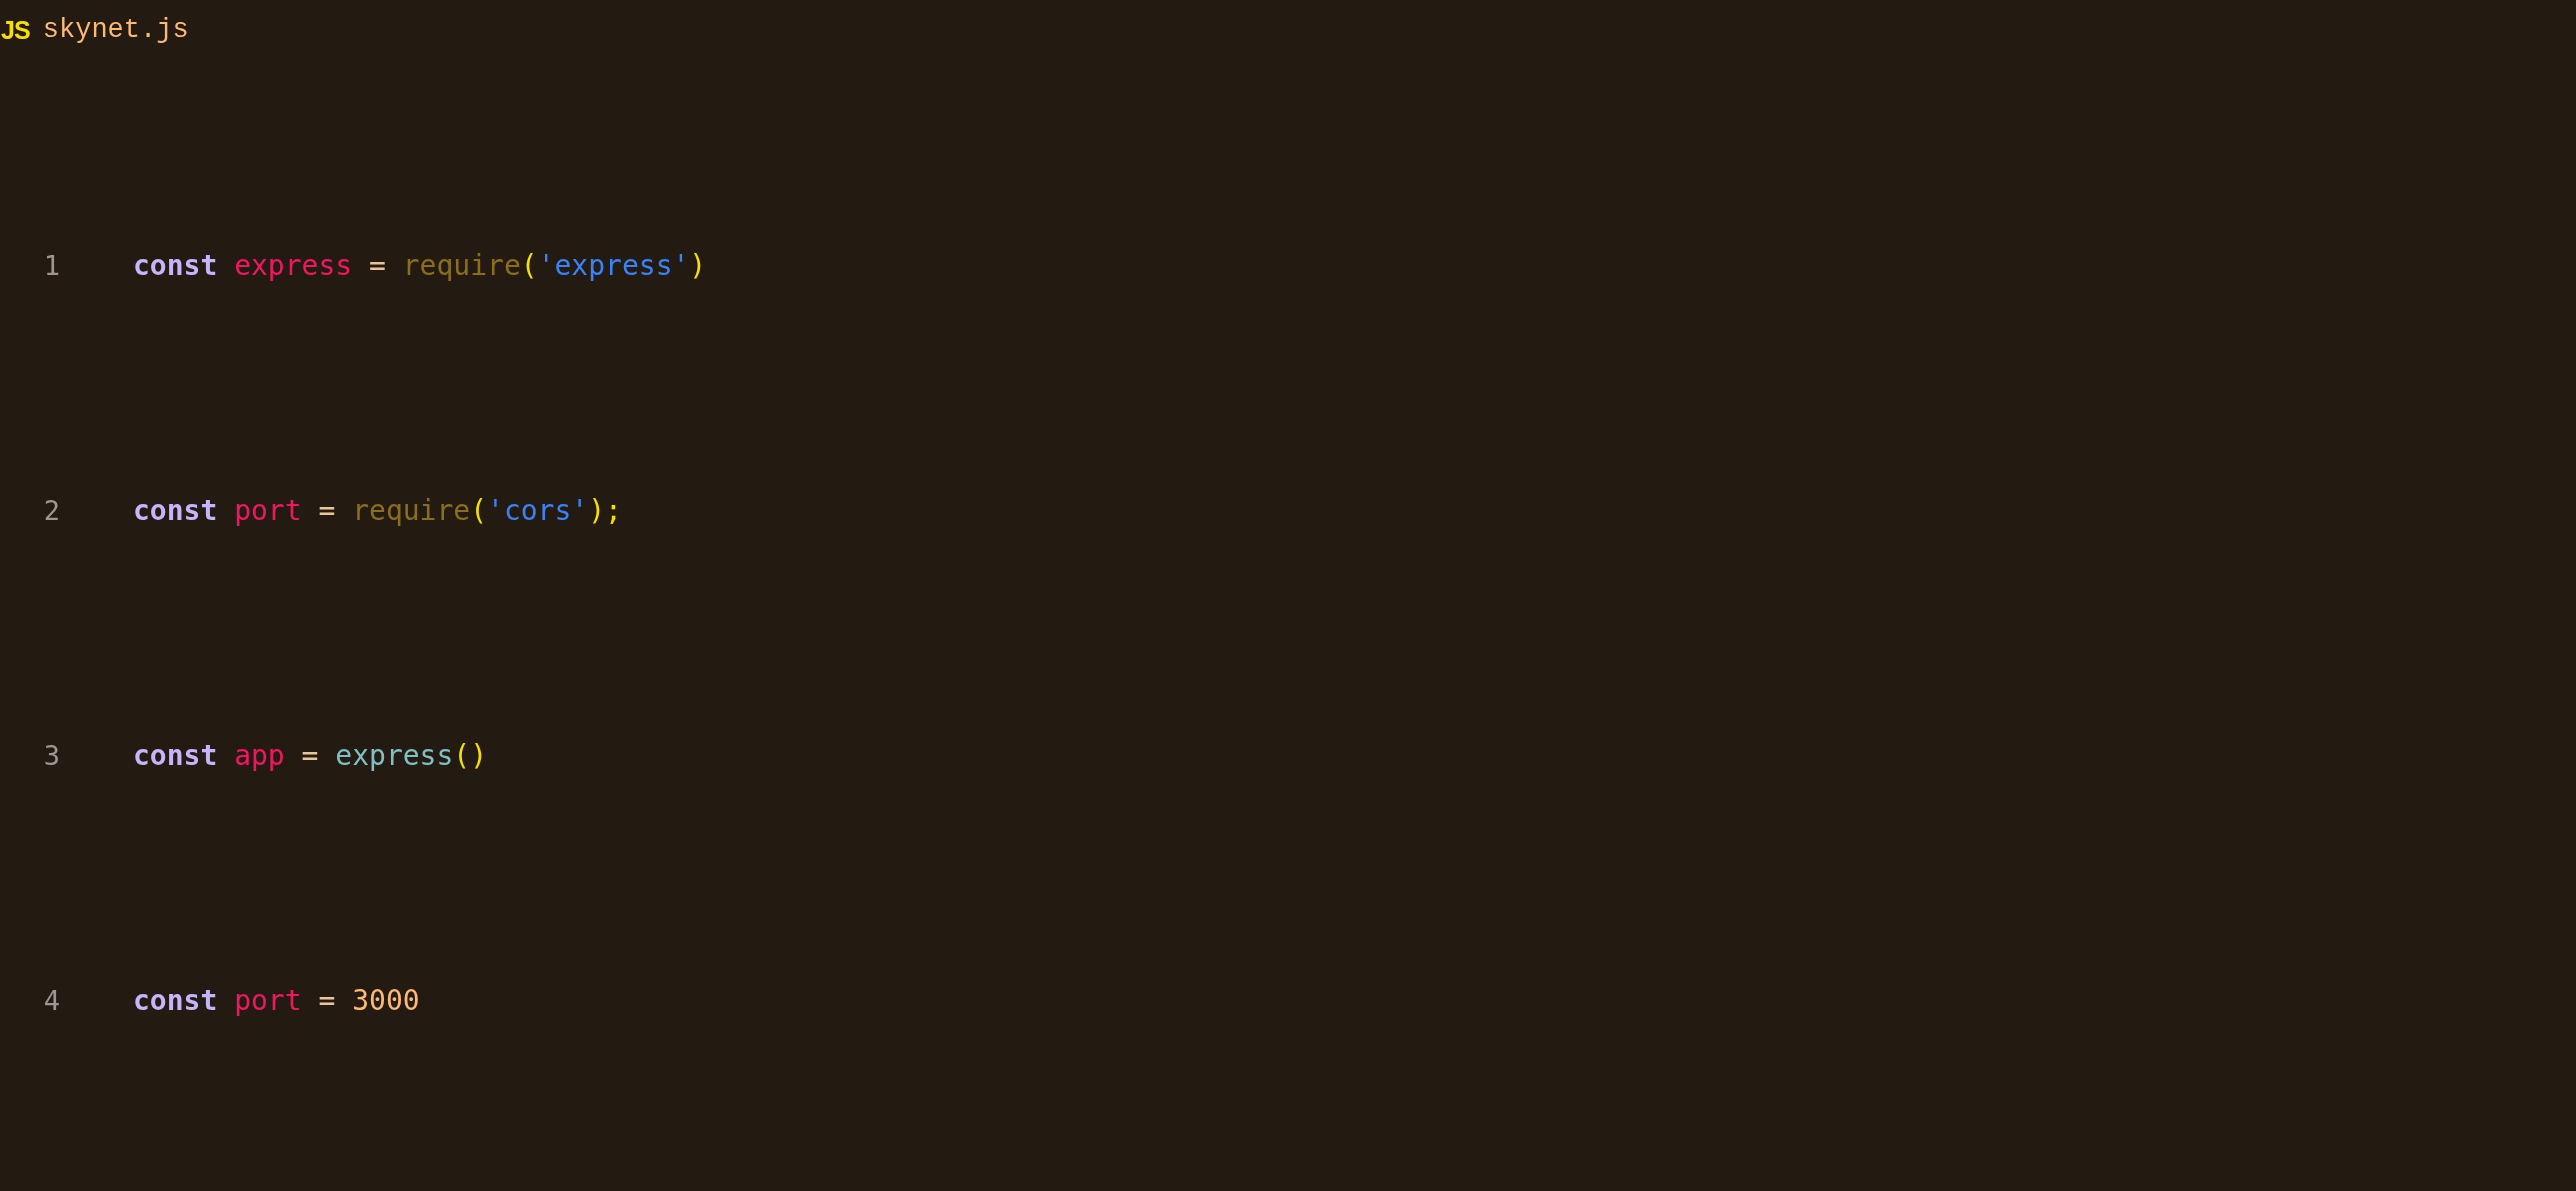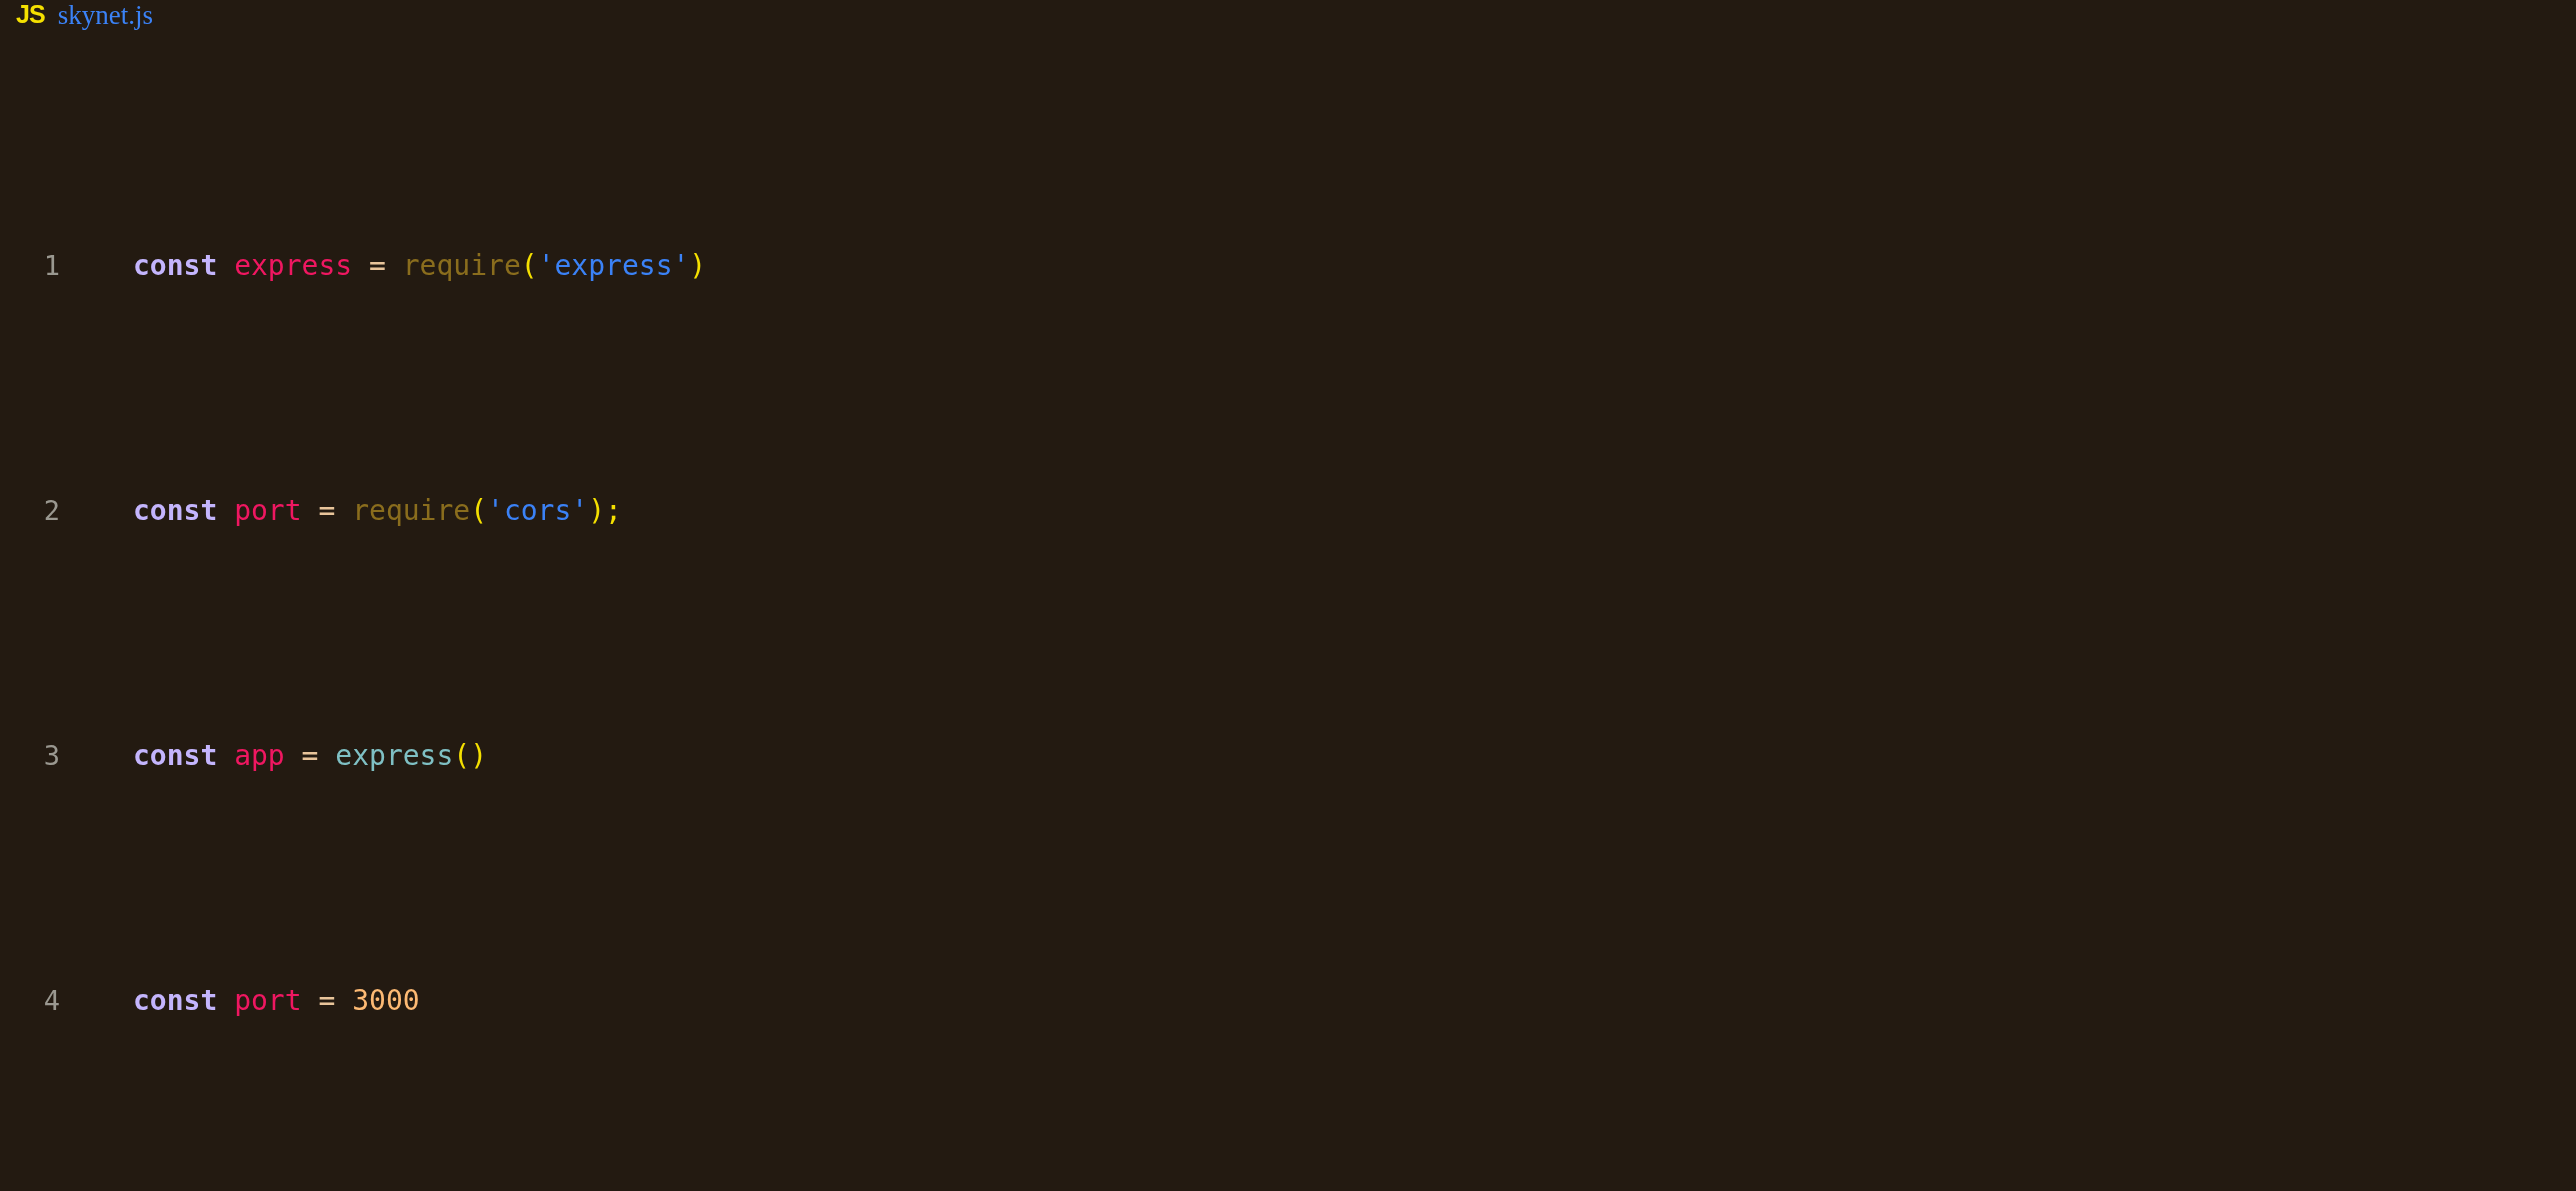--- a/index.html
+++ b/index.html
@@ -10,37 +10,37 @@
     overflow: hidden;
   }
   body {
     font-family: "DejaVu Sans Mono", "Liberation Mono", monospace;
   }
 
   
   #titlebar {
     height: 45px;
     display: flex;
-    align-items: flex-start;
-    padding-left: 16px;
+    align-items: flex-end;
+    padding-left: 1px;
     background: #231a11;
     font-family: "Liberation Sans", sans-serif;
   }
   #titlebar .js-badge {
     color: #f5e000;
     font-family: "Liberation Sans", sans-serif;
     font-weight: bold;
     font-size: 25px;
     letter-spacing: -0.9px;
     margin-right: 13px;
   }
   #titlebar .fname {
-    color: #3b82f6;
+    color: #fdba74;
     font-size: 27px;
-    font-family: Liberation Serif, serif;
+    font-family: Liberation Mono, monospace;
   }
 
   
   #editor {
     position: relative;
     width: 2576px;
     height: 1147px;
     background: #231a11;
     font-size: 28px;
     line-height: 49px;

